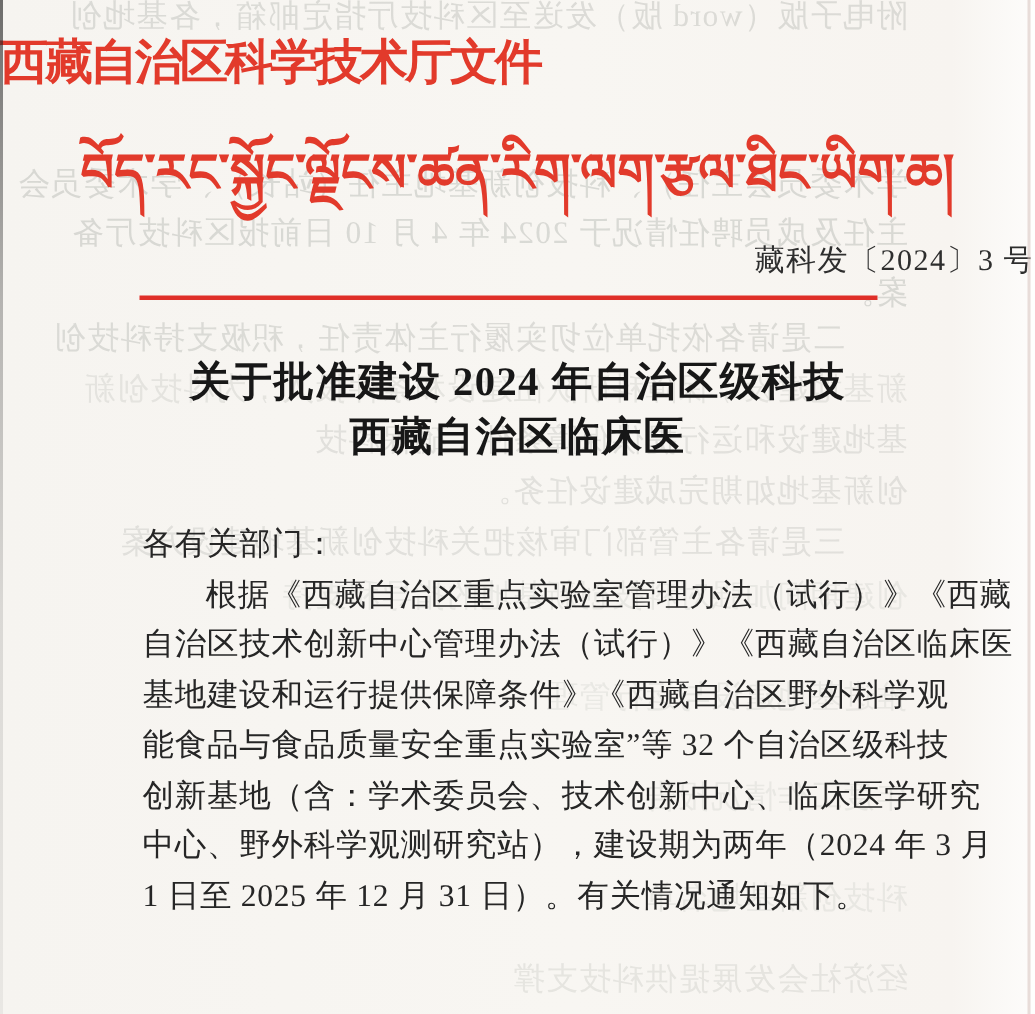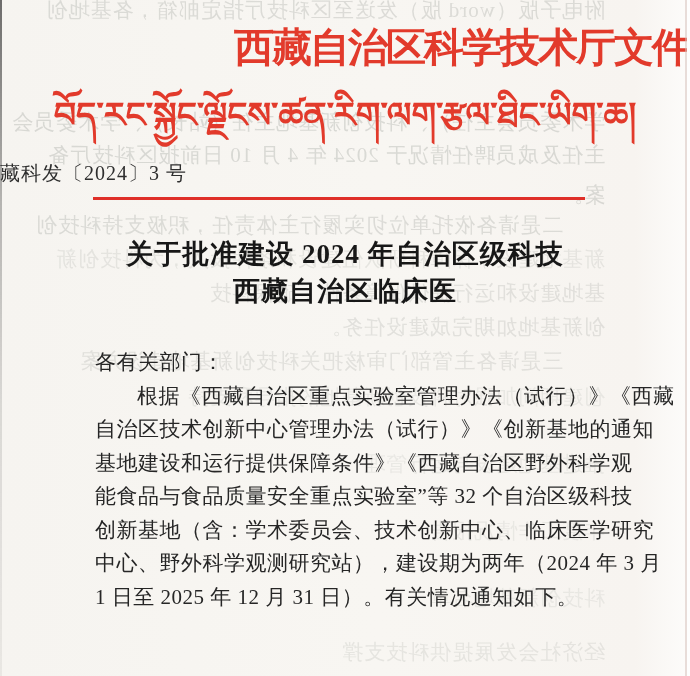--- a/index.html
+++ b/index.html
@@ -34,34 +34,34 @@
     filter:blur(0.5px);
   }
   .bleed-line{
     position:absolute;left:0;white-space:nowrap;
     font-size:21px;letter-spacing:1px;color:#6f756f;
   }
   .op22{opacity:.22}.op20{opacity:.20}.op16{opacity:.16}.op13{opacity:.13}.op10{opacity:.10}
   
   .org-title{
     position:absolute;left:0;top:20px;width:100%;
-    text-align:right;
-    font-size:40px;font-weight:bold;letter-spacing:-2px;
+    text-align:left;
+    font-size:32px;font-weight:bold;letter-spacing:-2px;
     color:#e23a2b;
     font-family:"Liberation Serif","DejaVu Serif",serif;
   }
   .tibetan-title{
     position:absolute;left:0;top:76px;width:100%;
     text-align:center;
     font-size:35px;font-weight:bold;
     color:#e23a2b;letter-spacing:0px;
   }
   .doc-number{
     position:absolute;left:0;top:160px;width:100%;
-    text-align:left;
+    text-align:right;
     font-size:20px;color:#2e2e2e;letter-spacing:1px;
   }
   .red-rule{
     position:absolute;left:93px;top:197px;width:492px;height:3px;
     background:#df2f28;
   }
   
   .notice-title{
     position:absolute;left:0;top:236px;width:100%;
     text-align:center;
@@ -109,21 +109,21 @@
   <div class="red-rule"></div>
 
   <div class="notice-title">
     <div>关于批准建设 2024 年自治区级科技</div>
     <div>西藏自治区临床医</div>
   </div>
 
   <div class="body-block">
     <div class="salutation">各有关部门：</div>
     <div class="jline indent">根据《西藏自治区重点实验室管理办法（试行）》《西藏</div>
-    <div class="jline">自治区技术创新中心管理办法（试行）》《创新基地的通知</div>
+    <div class="jline">自治区技术创新中心管理办法（试行）》《西藏自治区临床医</div>
     <div class="jline">基地建设和运行提供保障条件》《西藏自治区野外科学观</div>
     <div class="jline">能食品与食品质量安全重点实验室”等 32 个自治区级科技</div>
     <div class="jline">创新基地（含：学术委员会、技术创新中心、临床医学研究</div>
     <div class="jline">中心、野外科学观测研究站），建设期为两年（2024 年 3 月</div>
     <div class="lastline">1 日至 2025 年 12 月 31 日）。有关情况通知如下。</div>
   </div>
 
   <div class="edge-left"></div>
   <div class="edge-right-white"></div>
   <div class="edge-right"></div>

